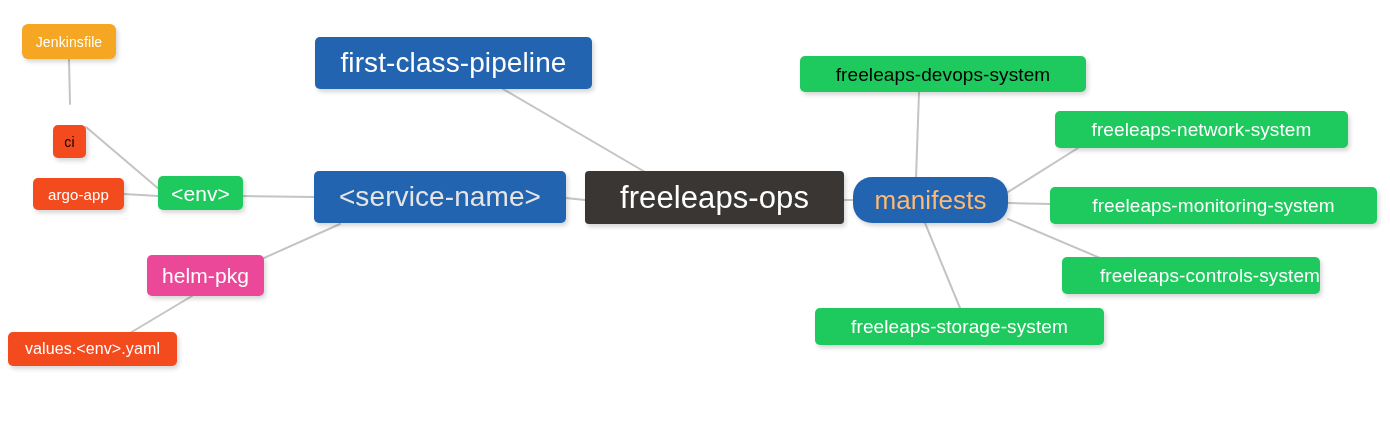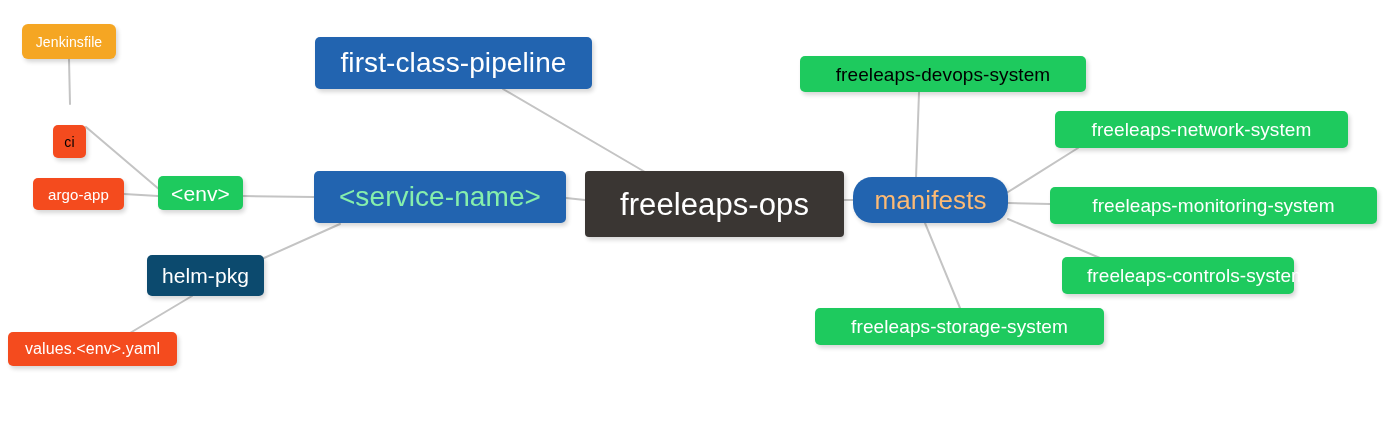--- a/index.html
+++ b/index.html
@@ -73,47 +73,47 @@
       </div>
       <div class="node" style="left: 53px; top: 104px; width: 33px; height: 33px; background: rgb(244, 75, 30); font-size: 14px; color: #000000; margin-top: 21px;">
         <span>ci</span>
       </div>
       <div class="node" style="left: 33px; top: 178px; width: 91px; height: 32px; background: rgb(244, 75, 30); font-size: 15px; color: rgb(255, 255, 255);">
         <span>argo-app</span>
       </div>
       <div class="node" style="left: 158px; top: 176px; width: 85px; height: 34px; background: rgb(30, 202, 94); font-size: 21px; color: rgb(255, 255, 255);">
         <span>&lt;env&gt;</span>
       </div>
-      <div class="node" style="left: 314px; top: 171px; width: 252px; height: 52px; background: rgb(34, 100, 176); font-size: 28px; color: #86efac;">
+      <div class="node" style="left: 314px; top: 171px; width: 252px; height: 52px; background: rgb(34, 100, 176); font-size: 28px; color: #e5e5e5;">
         <span>&lt;service-name&gt;</span>
       </div>
       <div class="node" style="left: 315px; top: 37px; width: 277px; height: 52px; background: rgb(34, 100, 176); font-size: 28px; color: rgb(255, 255, 255); text-align: center;">
         <span>first-class-pipeline</span>
       </div>
-      <div class="node root" style="left: 585px; top: 171px; width: 259px; height: 66px; background: rgb(58, 54, 51); font-size: 31px; color: rgb(255, 255, 255);">
+      <div class="node root" style="left: 585px; top: 171px; width: 259px; height: 53px; background: rgb(58, 54, 51); font-size: 31px; color: rgb(255, 255, 255);">
         <span>freeleaps-ops</span>
       </div>
       <div class="node" style="left: 853px; top: 177px; width: 155px; height: 46px; background: rgb(34, 100, 176); font-size: 26px; color: #fdba74; border-radius: 19px;">
         <span>manifests</span>
       </div>
-      <div class="node" style="left: 147px; top: 255px; width: 117px; height: 41px; background: #0c4a6e; font-size: 21px; color: rgb(255, 255, 255);">
+      <div class="node" style="left: 147px; top: 255px; width: 117px; height: 41px; background: #ec4899; font-size: 21px; color: rgb(255, 255, 255);">
         <span>helm-pkg</span>
       </div>
       <div class="node" style="left: 8px; top: 332px; width: 169px; height: 34px; background: rgb(244, 75, 30); font-size: 16px; color: rgb(255, 255, 255);">
         <span>values.&lt;env&gt;.yaml</span>
       </div>
       <div class="node" style="left: 800px; top: 28px; width: 286px; height: 36px; background: rgb(30, 202, 94); font-size: 19px; color: #000000; margin-top: 28px;">
         <span>freeleaps-devops-system</span>
       </div>
       <div class="node" style="left: 1055px; top: 111px; width: 293px; height: 37px; background: rgb(30, 202, 94); font-size: 19px; color: rgb(255, 255, 255); text-align: right;">
         <span>freeleaps-network-system</span>
       </div>
       <div class="node" style="left: 1050px; top: 187px; width: 327px; height: 37px; background: rgb(30, 202, 94); font-size: 19px; color: rgb(255, 255, 255);">
         <span>freeleaps-monitoring-system</span>
       </div>
-      <div class="node" style="left: 1062px; top: 257px; width: 232px; height: 37px; background: rgb(30, 202, 94); font-size: 19px; color: rgb(255, 255, 255); padding-left: 48px;">
+      <div class="node" style="left: 1062px; top: 257px; width: 258px; height: 37px; background: rgb(30, 202, 94); font-size: 19px; color: rgb(255, 255, 255); padding-left: 48px;">
         <span>freeleaps-controls-system</span>
       </div>
       <div class="node" style="left: 815px; top: 308px; width: 289px; height: 37px; background: rgb(30, 202, 94); font-size: 19px; color: rgb(255, 255, 255); text-align: center;">
         <span>freeleaps-storage-system</span>
       </div>
     </div>
 </div>
 
 </body></html>

